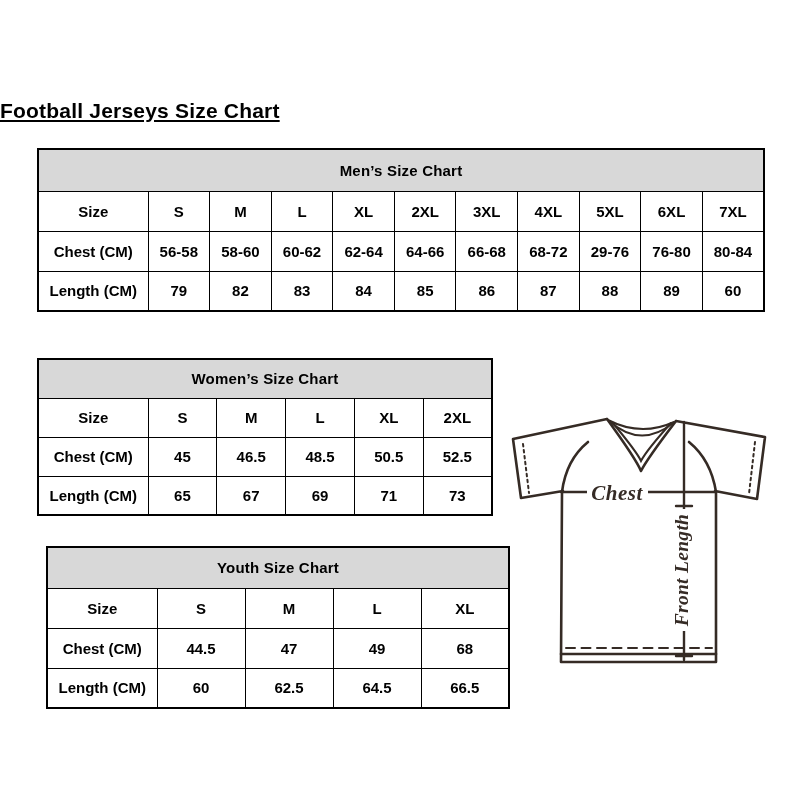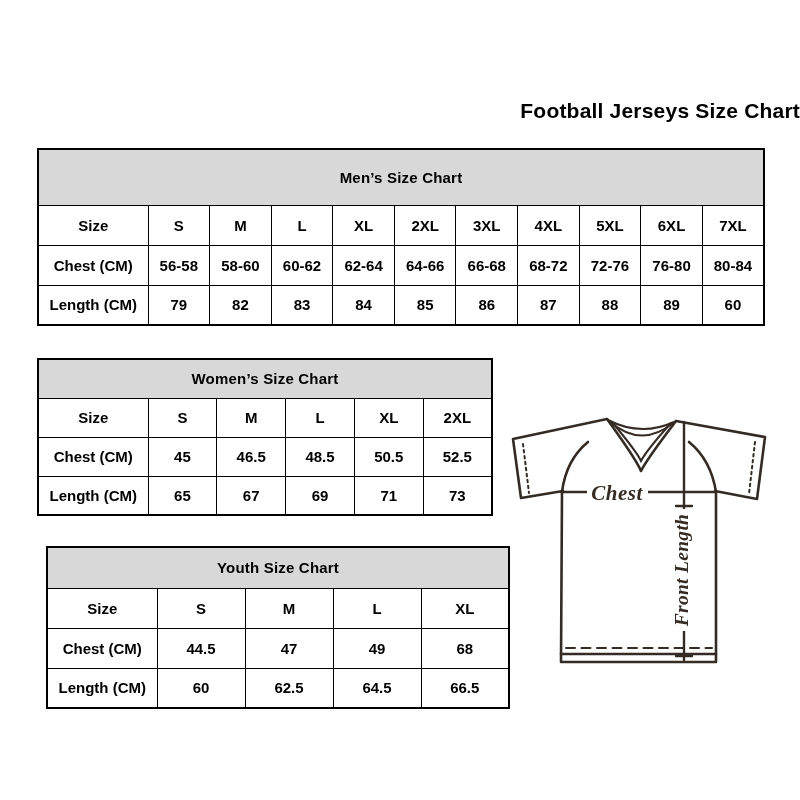--- a/index.html
+++ b/index.html
@@ -6,22 +6,23 @@
   html,body { background:#ffffff; }
   body {
     width:800px; height:800px;
     font-family:"Liberation Sans", sans-serif;
     color:#000;
   }
   .page { position:relative; width:800px; height:800px; background:#fff; overflow:hidden; }
 
   .page-title {
     position:absolute; top:99px; left:0; width:800px;
-    text-align:right; font-size:21px; font-weight:bold; color:#000;
+    text-align:left; font-size:21px; font-weight:bold; color:#000;
     letter-spacing:0.2px;
+    text-decoration:underline;
   }
 
   table.size-chart {
     position:absolute; border-collapse:collapse; table-layout:fixed;
     background:#fff; border:2px solid var(--border, #000);
   }
   table.size-chart th, table.size-chart td {
     border:1.5px solid var(--border, #000);
     text-align:center; vertical-align:middle;
     font-weight:bold; font-size:15px; color:#000; padding:0;
@@ -29,21 +30,21 @@
   }
   th.chart-title {
     background:var(--header-bg, #d8d8d8);
     font-size:17px; letter-spacing:0.2px;
   }
 
   #mens-table   { left:37px; top:148px; width:728px; }
   #womens-table { left:37px; top:358px; width:456px; }
   #youth-table  { left:37px; top:546px; width:464px;margin-left:9px; }
 
-  #mens-table thead tr   { height:56px;padding-left:18px; }
+  #mens-table thead tr   { height:42px;padding-left:18px; }
   #mens-table tbody tr   { height:40px; }
   #womens-table thead tr { height:39px; }
   #womens-table tbody tr { height:39px; }
   #youth-table thead tr  { height:41px; }
   #youth-table tbody tr  { height:40px; }
 
   col.label-col { width:110px; }
 
   .jersey-diagram { position:absolute; left:498px; top:398px; }
   .jersey-text {
@@ -85,21 +86,21 @@
         </tr>
         <tr>
           <th>Chest (CM)</th>
           <td>56-58</td>
           <td>58-60</td>
           <td>60-62</td>
           <td>62-64</td>
           <td>64-66</td>
           <td>66-68</td>
           <td>68-72</td>
-          <td>72-76</td>
+          <td>29-76</td>
           <td>76-80</td>
           <td>80-84</td>
         </tr>
         <tr>
           <th>Length (CM)</th>
           <td>79</td>
           <td>82</td>
           <td>83</td>
           <td>84</td>
           <td>85</td>

